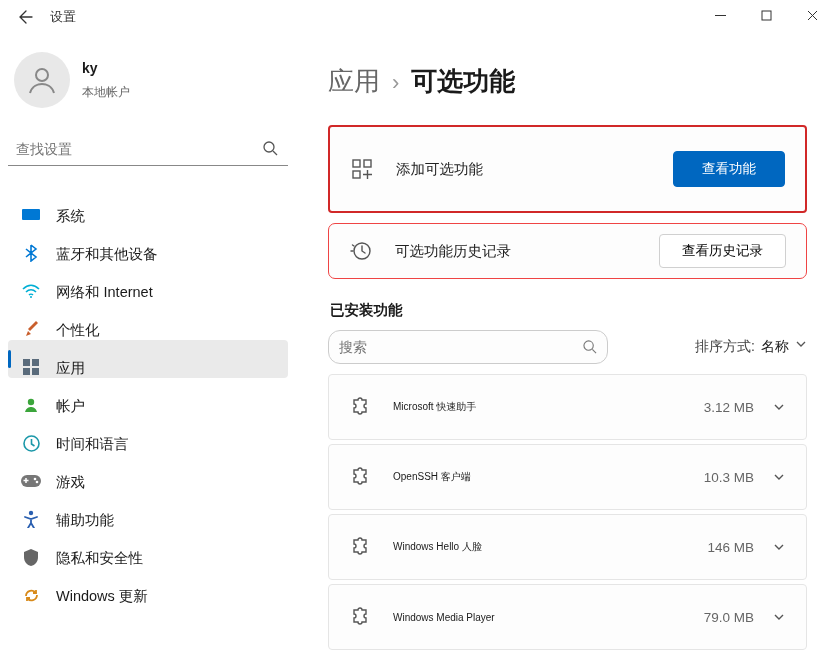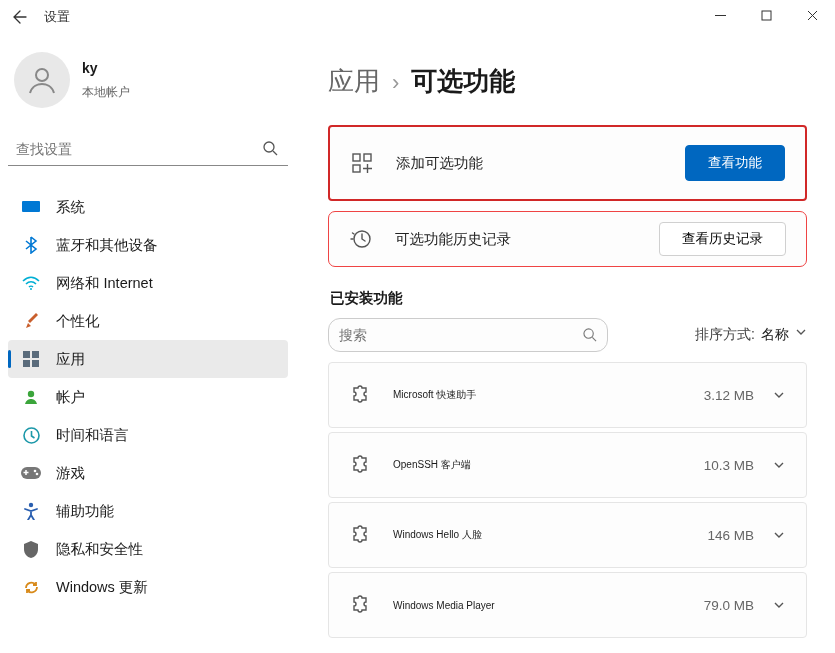--- a/index.html
+++ b/index.html
@@ -1,55 +1,55 @@
 <!DOCTYPE html>
 <html><head>
   <meta charset="utf-8">
   <style>
     * { box-sizing: border-box; margin: 0; padding: 0; }
     body { font-family: "Segoe UI", "Microsoft YaHei", sans-serif; font-size: 14px; color: #1a1a1a; background: #fff; width: 835px; height: 653px; overflow: hidden; position: relative; }
     
-    .titlebar { height: 34px; display: flex; align-items: center; padding: 0 2px; }
+    .titlebar { height: 34px; display: flex; align-items: center; padding: 0 8px; }
     .titlebar-left { display: flex; align-items: center; }
     .back-btn { width: 36px; height: 30px; display: flex; align-items: center; justify-content: center; background: none; border: none; cursor: pointer; }
     .titlebar-title { margin-left: 6px; font-size: 13px; color: #333; }
     .titlebar-btns { position: absolute; right: 0; top: 0; display: flex; }
     .titlebar-btn { width: 46px; height: 30px; display: flex; align-items: center; justify-content: center; background: none; border: none; cursor: pointer; }
     
     .body-wrap { display: flex; height: calc(100% - 34px); }
     
     .sidebar { width: 300px; padding: 18px 12px 0 8px; display: flex; flex-direction: column; }
     .user-row { display: flex; align-items: center; margin-bottom: 24px; margin-left: 6px; }
     .avatar { width: 56px; height: 56px; border-radius: 50%; background: #e8e8e8; display: flex; align-items: center; justify-content: center; margin-right: 12px; }
     .user-name { font-size: 14px; font-weight: 600; }
     .user-sub { font-size: 12px; color: #666; margin-top: 8px; }
     
     .search-row { display: flex; align-items: center; height: 34px; border-bottom: 1px solid #888; margin-bottom: 22px; padding: 0 8px; }
     .search-row input { flex: 1; border: none; outline: none; font-size: 14px; background: transparent; }
     .search-row .sicon { width: 20px; display: flex; justify-content: center; }
     
     .nav { flex: 1; overflow-y: auto; }
-    .nav-item { display: flex; align-items: center; height: 38px; padding: 0 10px 0 12px; border-radius: 4px; cursor: pointer; position: relative; }
+    .nav-item { display: flex; align-items: flex-end; height: 38px; padding: 0 10px 0 12px; border-radius: 4px; cursor: pointer; position: relative; }
     .nav-item.active { background: #eaeaea; }
     .nav-item.active::before { content: ""; position: absolute; left: 0; top: 10px; bottom: 10px; width: 3px; background: #0067c0; border-radius: 2px; }
     .nav-icon { width: 22px; height: 22px; display: flex; align-items: center; justify-content: center; margin-right: 14px; font-size: 16px; }
     .nav-label { font-size: 14.5px; }
     
     .main { flex: 1; padding: 30px 28px 0 28px; overflow-y: auto; }
     .bc-row { display: flex; align-items: baseline; margin-bottom: 26px; }
     .bc-a { font-size: 26px; color: #666; }
     .bc-sep { margin: 0 12px; font-size: 22px; color: #999; }
     .bc-b { font-size: 26px; font-weight: 600; }
     
     .panel { border: 1px solid #ef4444; border-radius: 7px; background: #fdfdfd; display: flex; align-items: center; padding: 0 20px; height: 56px; margin-bottom: 10px; }
-    .panel.highlight { height: 76px; border: 2px solid #d12828; border-radius: 4px; }
+    .panel.highlight { height: 88px; border: 2px solid #d12828; border-radius: 4px; }
     .panel .picon { width: 24px; height: 24px; display: flex; align-items: center; justify-content: center; margin-right: 22px; color: #555; }
     .panel .plabel { flex: 1; font-size: 14.5px; color: #222; }
     .action-btn { padding: 7px 22px; border: 1px solid #d0d0d0; background: #fff; border-radius: 4px; cursor: pointer; font-size: 13.5px; }
-    .action-btn.primary { background: #0067c0; color: #fff; border: 1px solid #0067c0; padding: 8px 22px; }
+    .action-btn.primary { background: #0067c0; color: #fff; border: 1px solid #0067c0; padding: 8px 28px; }
     
     .section-title { font-size: 14.5px; font-weight: 600; margin: 22px 0 10px 2px; }
     
     .subrow { display: flex; align-items: center; margin-bottom: 10px; }
     .feat-search { flex: 1; height: 34px; border: 1px solid #ccc; border-radius: 12px; display: flex; align-items: center; padding: 0 10px; background: #fdfdfd; max-width: 280px; }
     .feat-search input { flex: 1; border: none; outline: none; background: transparent; font-size: 14px; }
     .sort-wrap { margin-left: auto; display: flex; align-items: flex-start; font-size: 14px; color: #444; cursor: pointer; }
     .sort-val { margin: 0 6px; color: #1a1a1a; }
     
     .feat-item { border: 1px solid #e5e5e5; border-radius: 4px; background: #fdfdfd; display: flex; align-items: center; height: 66px; padding: 0 20px; margin-bottom: 4px; cursor: pointer; }

